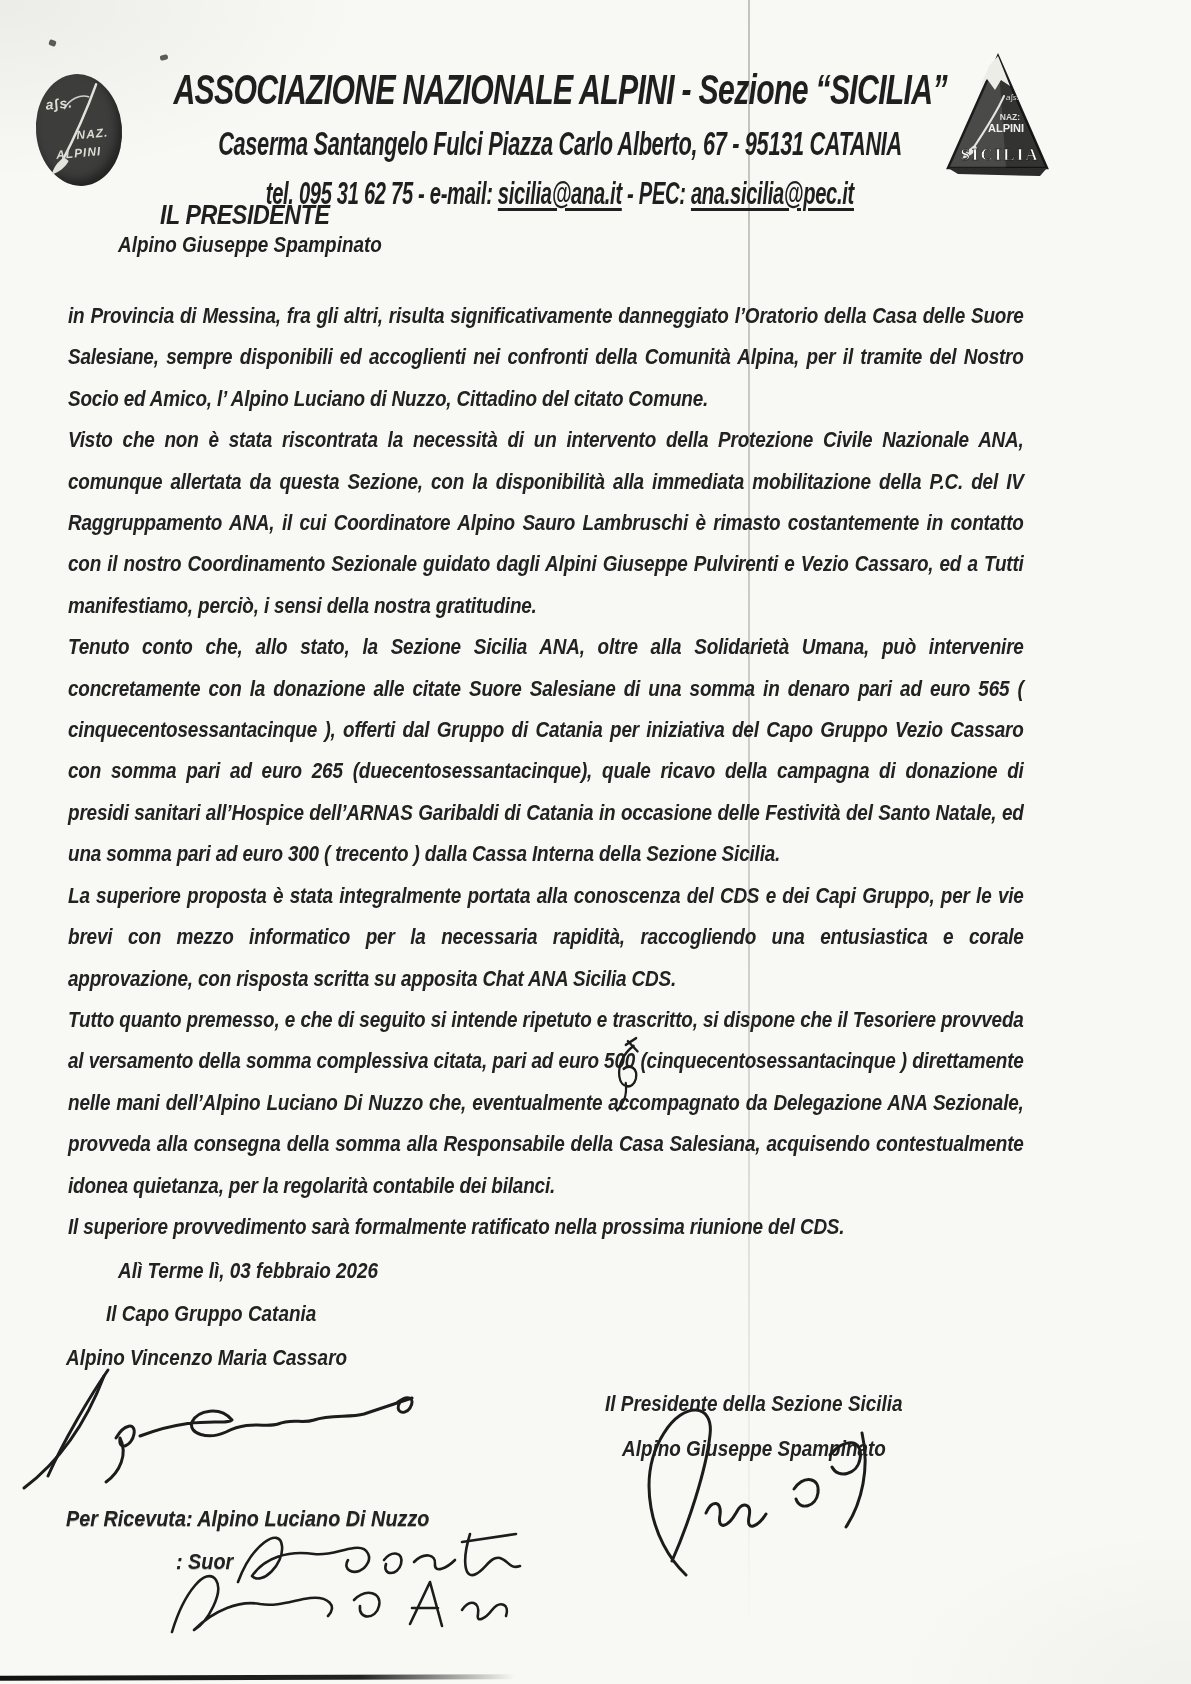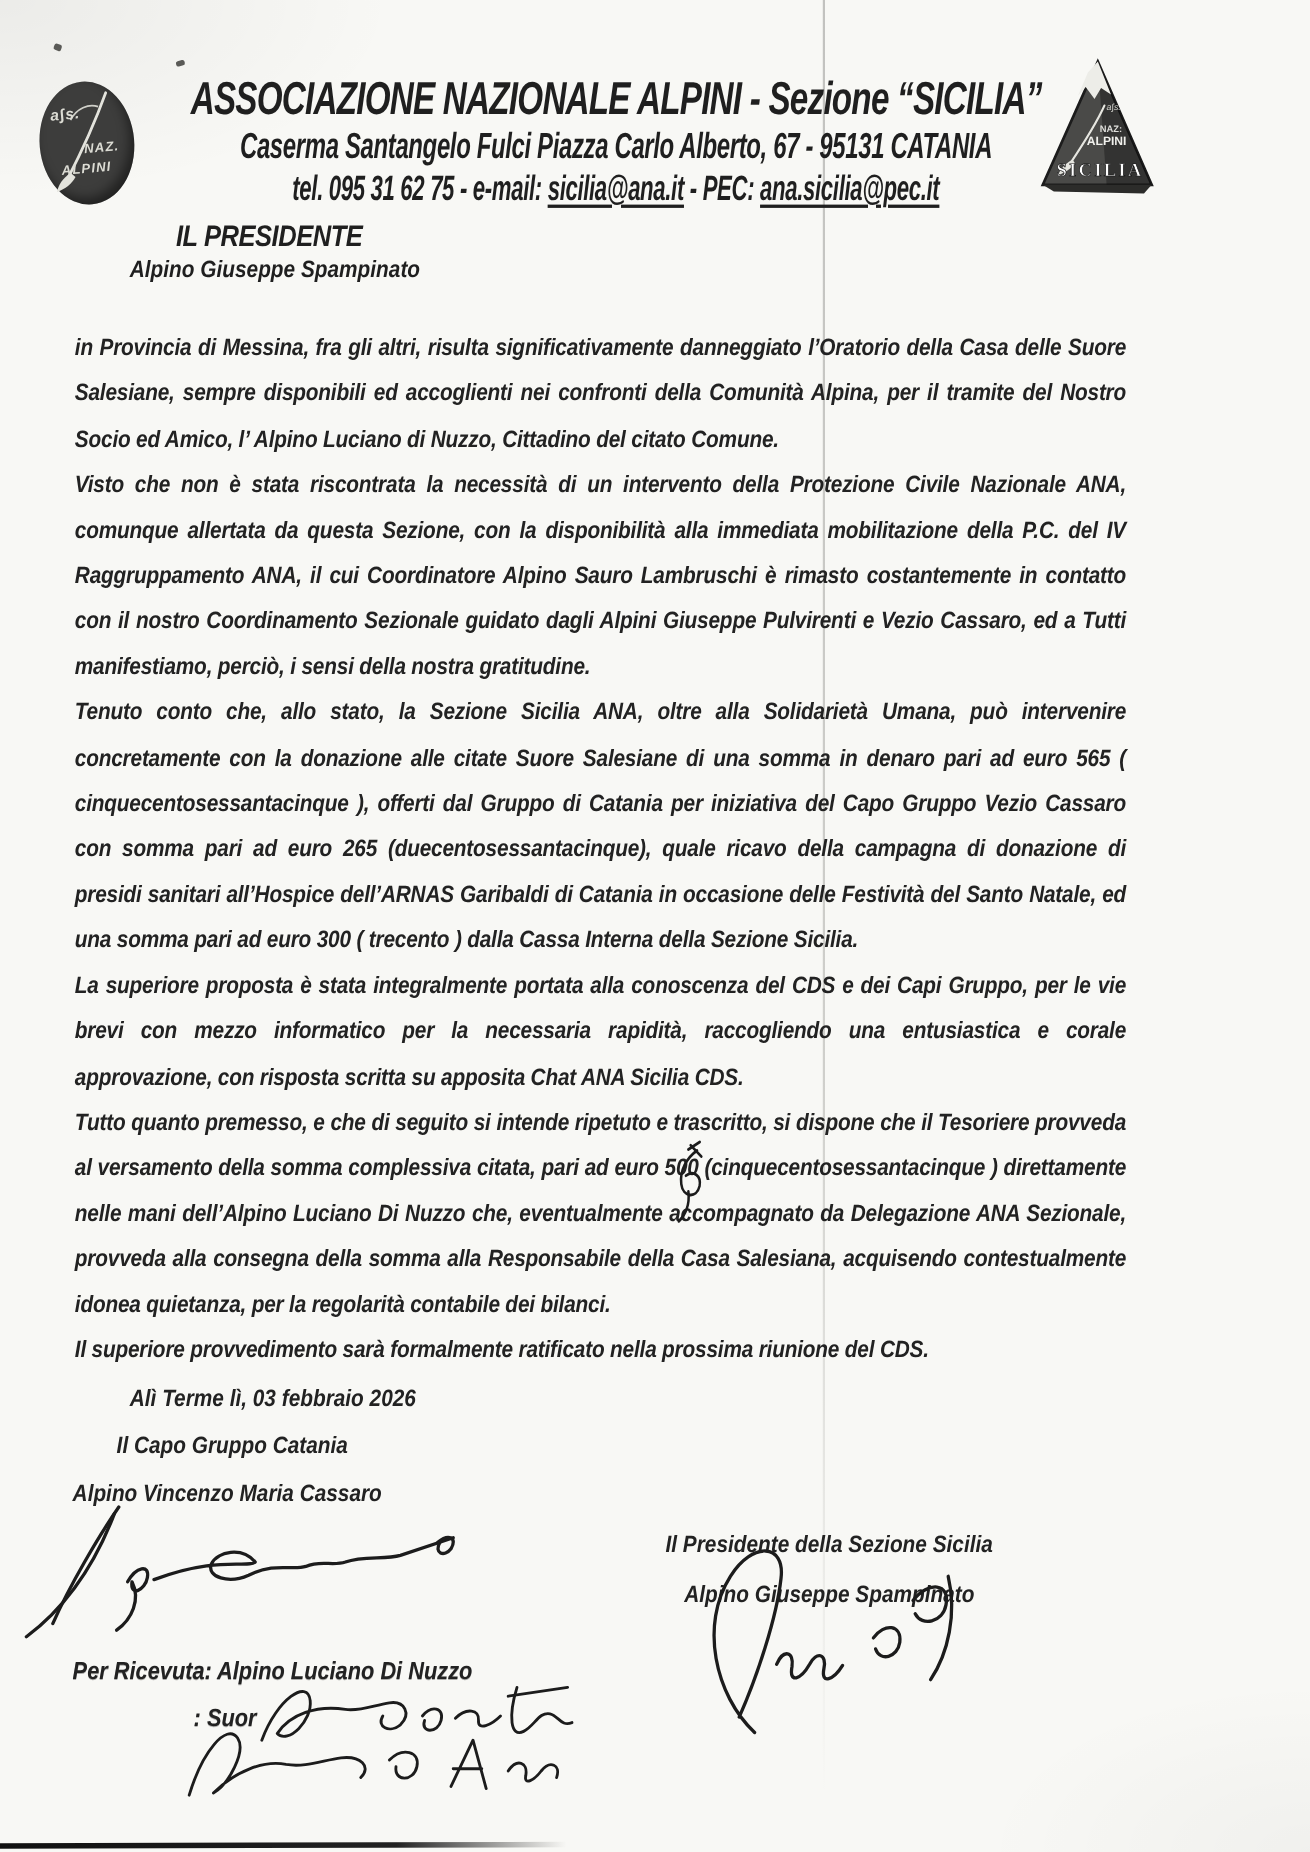--- a/index.html
+++ b/index.html
@@ -12,21 +12,21 @@
     overflow:hidden;
     font-family:"Liberation Sans", sans-serif;
     color:#1f1f1f;
   }
   .fold{position:absolute; left:748px; top:0; width:2px; height:1630px;
     background:linear-gradient(to bottom, #c2c2bf 0%, #cfcfcb 60%, rgba(200,200,197,0) 100%);}
   .speck{position:absolute; background:#5a5a57; border-radius:2px;}
 
   
   .header-text{position:absolute; left:150px; top:68px; width:820px;
-    display:flex; flex-direction:column; align-items:center; font-style:italic; font-weight:700;}
+    display:flex; flex-direction:column; align-items:center; font-style:italic; font-weight:700;gap:11px;}
   .org-name{font-size:42px; letter-spacing:-1px; white-space:nowrap; transform:scaleX(0.72); line-height:1.05;}
   .org-address{font-size:33px; letter-spacing:-0.5px; white-space:nowrap; transform:scaleX(0.66); line-height:1.15; margin-top:2px;}
   .org-contact{font-size:32px; letter-spacing:-0.5px; white-space:nowrap; transform:scaleX(0.63); line-height:1.15; margin-top:1px;}
   .uline{text-decoration:underline; text-decoration-thickness:2.5px; text-underline-offset:4px;}
 
   
   .logo-round{position:absolute; left:36px; top:74px; width:86px; height:112px;
     background:#3d3d3c; border-radius:50%; transform:rotate(-5deg);
     box-shadow:inset -4px -6px 10px rgba(0,0,0,0.45);}
   .logo-round span{position:absolute; color:#dcdcd4; font-weight:700; font-style:italic;}

